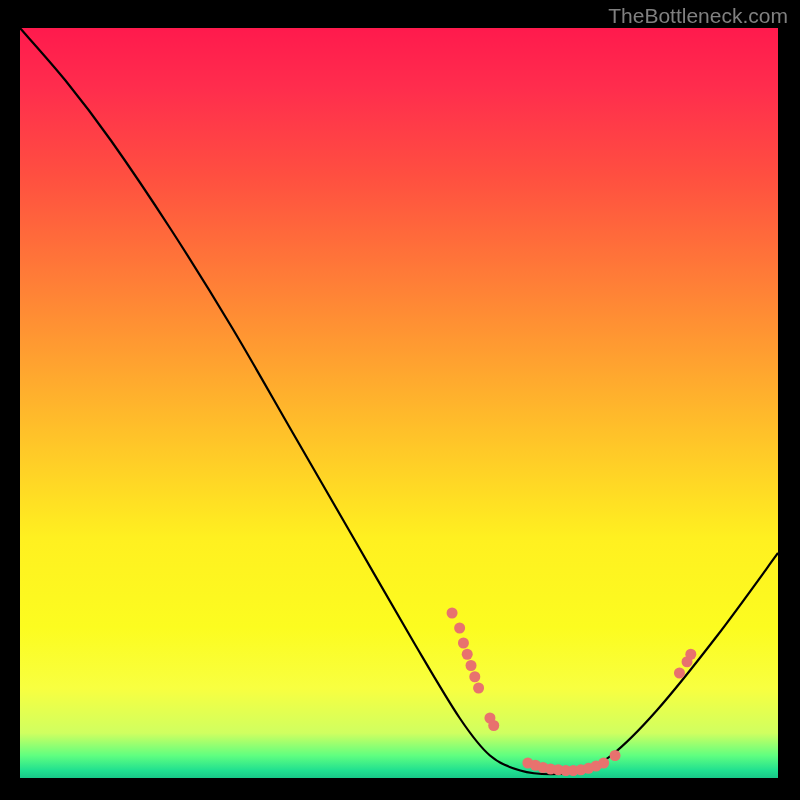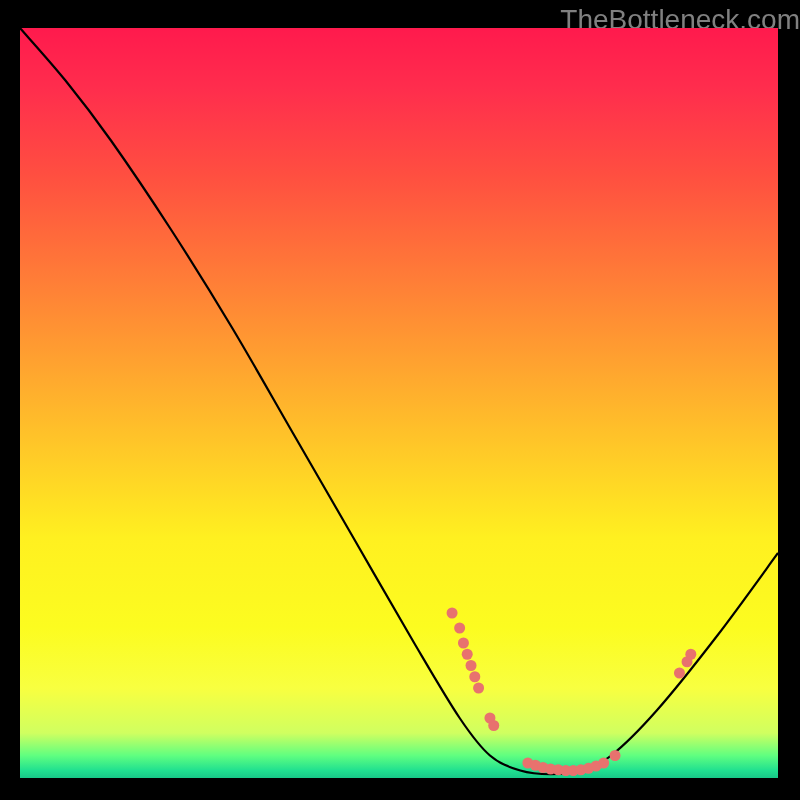--- a/index.html
+++ b/index.html
@@ -6,23 +6,23 @@
   body {
     width: 800px;
     height: 800px;
     background: #000;
     position: relative;
     font-family: Arial, sans-serif;
   }
   .attribution {
     position: absolute;
     top: 4px;
-    right: 0;
+    right: 12px;
     color: #808080;
-    font-size: 28px;
+    font-size: 21px;
     font-weight: normal;
   }
   .plot-area {
     position: absolute;
     left: 20px;
     top: 28px;
     width: 758px;
     height: 750px;
   }
   .gradient-bg {

